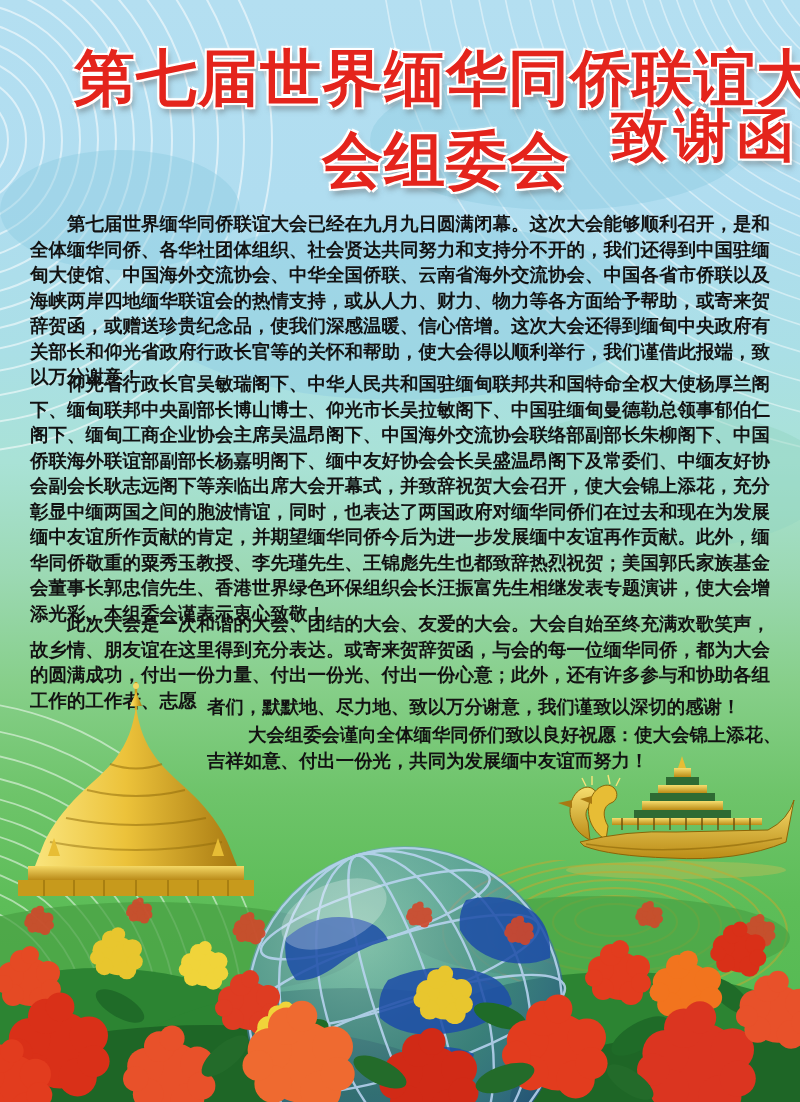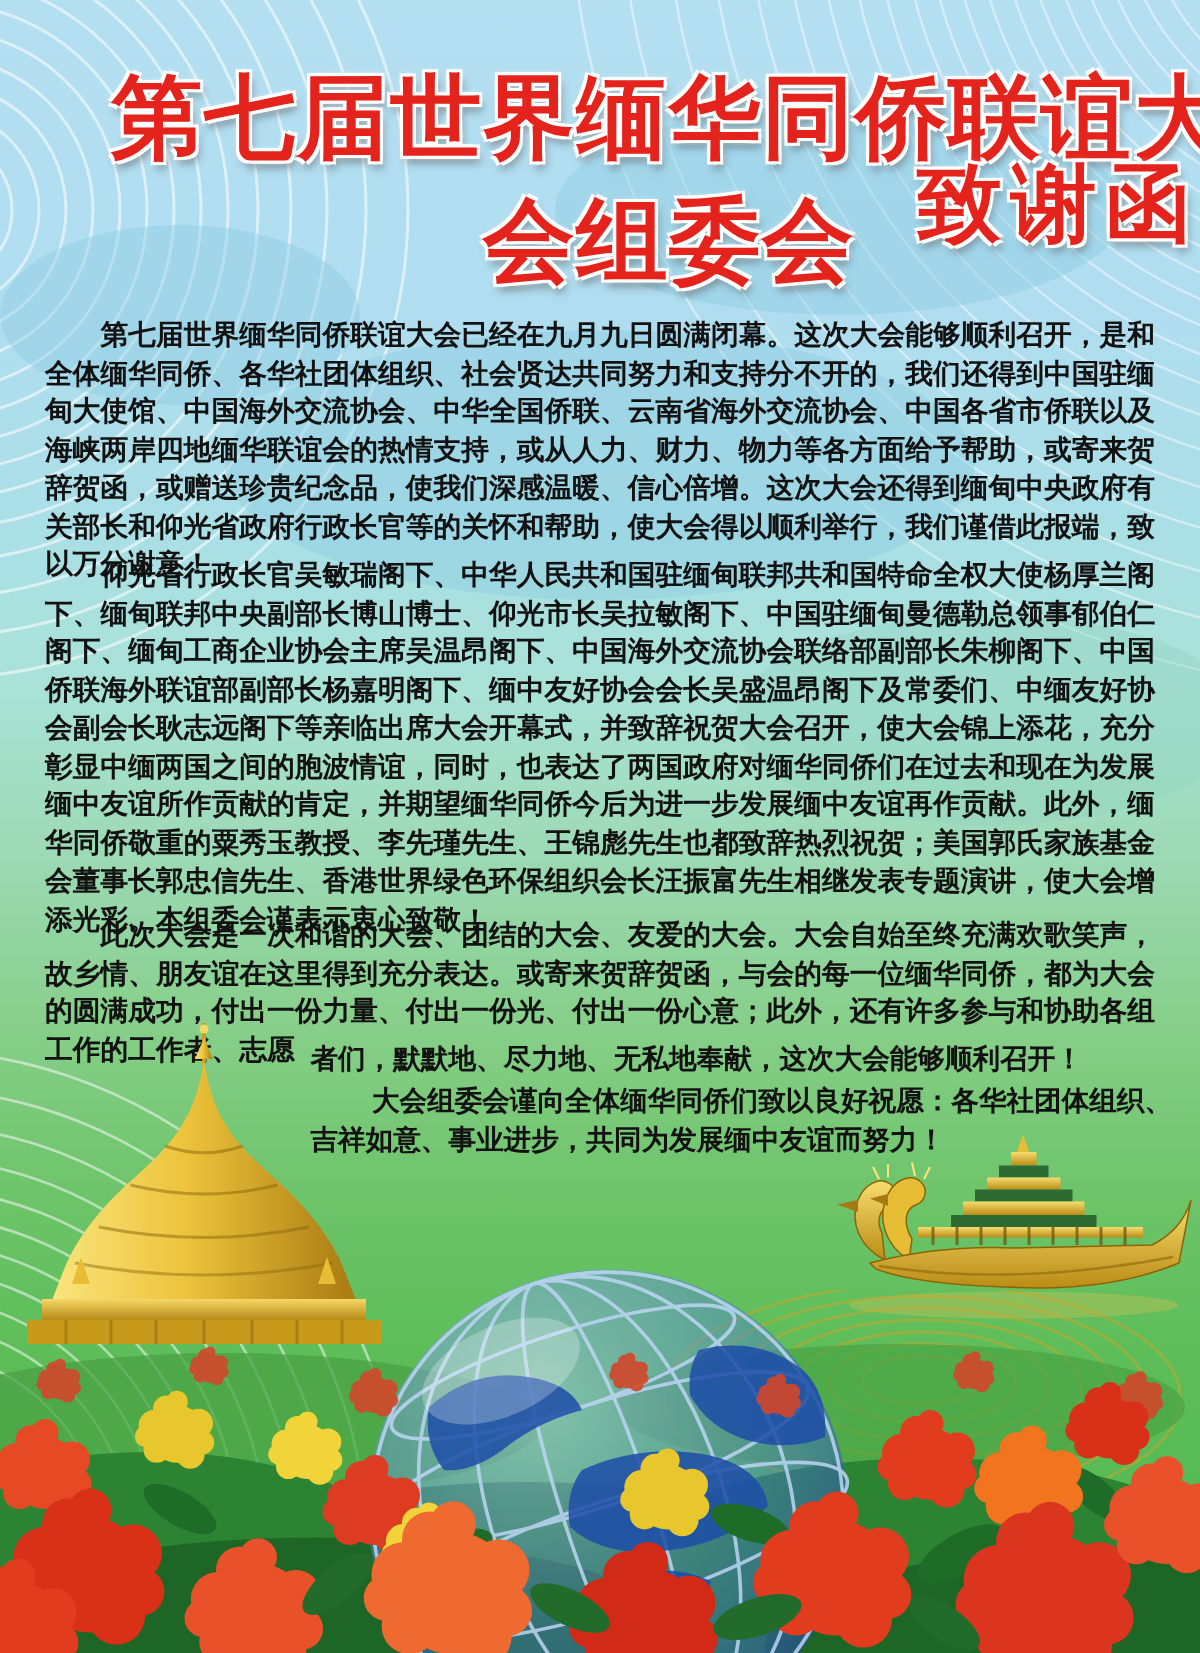--- a/index.html
+++ b/index.html
@@ -119,23 +119,23 @@
     </g>
   </svg>
 
   <div class="title1">第七届世界缅华同侨联谊大会组委会</div>
   <div class="title2">致谢函</div>
 
 
   <div class="para p1">第七届世界缅华同侨联谊大会已经在九月九日圆满闭幕。这次大会能够顺利召开，是和全体缅华同侨、各华社团体组织、社会贤达共同努力和支持分不开的，我们还得到中国驻缅甸大使馆、中国海外交流协会、中华全国侨联、云南省海外交流协会、中国各省市侨联以及海峡两岸四地缅华联谊会的热情支持，或从人力、财力、物力等各方面给予帮助，或寄来贺辞贺函，或赠送珍贵纪念品，使我们深感温暖、信心倍增。这次大会还得到缅甸中央政府有关部长和仰光省政府行政长官等的关怀和帮助，使大会得以顺利举行，我们谨借此报端，致以万分谢意！</div>
   <div class="para p2">仰光省行政长官吴敏瑞阁下、中华人民共和国驻缅甸联邦共和国特命全权大使杨厚兰阁下、缅甸联邦中央副部长博山博士、仰光市长吴拉敏阁下、中国驻缅甸曼德勒总领事郁伯仁阁下、缅甸工商企业协会主席吴温昂阁下、中国海外交流协会联络部副部长朱柳阁下、中国侨联海外联谊部副部长杨嘉明阁下、缅中友好协会会长吴盛温昂阁下及常委们、中缅友好协会副会长耿志远阁下等亲临出席大会开幕式，并致辞祝贺大会召开，使大会锦上添花，充分彰显中缅两国之间的胞波情谊，同时，也表达了两国政府对缅华同侨们在过去和现在为发展缅中友谊所作贡献的肯定，并期望缅华同侨今后为进一步发展缅中友谊再作贡献。此外，缅华同侨敬重的粟秀玉教授、李先瑾先生、王锦彪先生也都致辞热烈祝贺；美国郭氏家族基金会董事长郭忠信先生、香港世界绿色环保组织会长汪振富先生相继发表专题演讲，使大会增添光彩。本组委会谨表示衷心致敬！</div>
   <div class="para p3">此次大会是一次和谐的大会、团结的大会、友爱的大会。大会自始至终充满欢歌笑声，故乡情、朋友谊在这里得到充分表达。或寄来贺辞贺函，与会的每一位缅华同侨，都为大会的圆满成功，付出一份力量、付出一份光、付出一份心意；此外，还有许多参与和协助各组工作的工作者、志愿</div>
-  <div class="line p3cont">者们，默默地、尽力地、无私地奉献，这次大会能够顺利召开！</div>
-  <div class="line closing1">大会组委会谨向全体缅华同侨们致以良好祝愿：各华社团体组织、</div>
-  <div class="line closing2">吉祥如意、事业进步，共同为发展缅中友谊而努力！</div>
+  <div class="line p3cont">者们，默默地、尽力地、致以万分谢意，我们谨致以深切的感谢！</div>
+  <div class="line closing1">大会组委会谨向全体缅华同侨们致以良好祝愿：使大会锦上添花、</div>
+  <div class="line closing2">吉祥如意、付出一份光，共同为发展缅中友谊而努力！</div>
 
   <svg class="deco" style="left:14px;top:680px;" width="244" height="228" viewBox="0 0 244 228">
     <defs>
       <linearGradient id="gold" x1="0" y1="0" x2="1" y2="0">
         <stop offset="0" stop-color="#f9e47c"></stop>
         <stop offset="0.45" stop-color="#ecc23a"></stop>
         <stop offset="1" stop-color="#a87a12"></stop>
       </linearGradient>
       <linearGradient id="goldv" x1="0" y1="0" x2="0" y2="1">
         <stop offset="0" stop-color="#f4d865"></stop>

